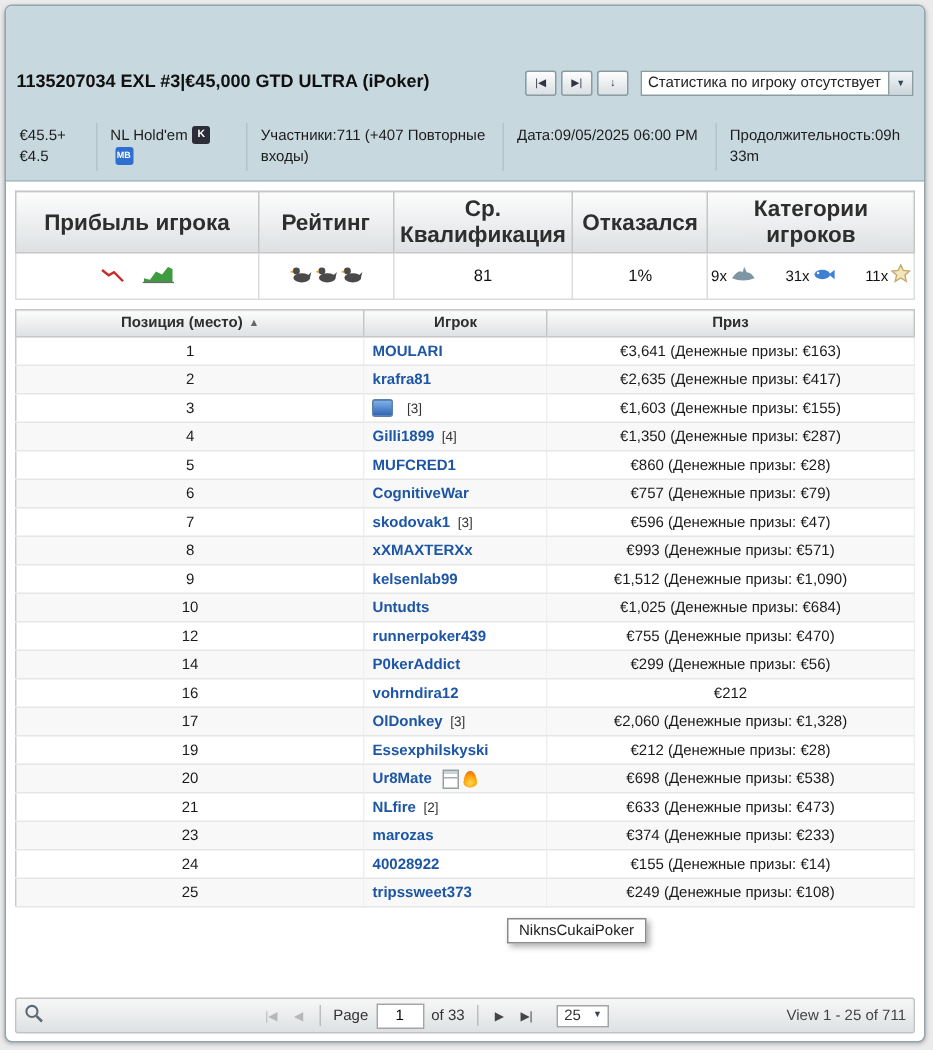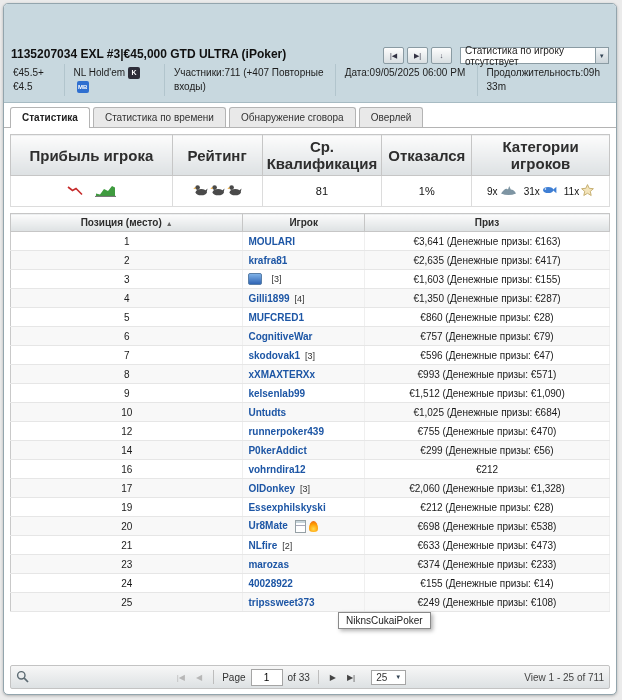--- a/index.html
+++ b/index.html
@@ -7,25 +7,25 @@
   .window{position:absolute;top:3px;left:3px;width:614px;height:692px;box-sizing:border-box;background:#fff;
           border:1px solid #93a5ad;border-radius:5px;overflow:hidden;display:flex;flex-direction:column;
           box-shadow:0 1px 3px rgba(0,0,0,.25);}
   
   .hdr{background:#c8d8df;padding:6px 7px 6px;border-bottom:1px solid #a7bbc3;}
   .hdr-top{display:flex;align-items:flex-start;margin-top:37px;}
   .title{font-size:12px;font-weight:bold;color:#101010;flex:1;white-space:nowrap;overflow:hidden;}
   .mini-btns{display:flex;gap:3px;margin-right:8px;}
   .mini-btn{width:21px;height:17px;font-size:7px;line-height:15px;text-align:center;color:#334;
             background:linear-gradient(#fdfdfd,#d9dfe2);border:1px solid #8a9ba3;border-radius:2px;cursor:pointer;padding:0;}
-  .dropdown{width:149px;height:17px;background:#fff;border:1px solid #8a9ba3;font-size:10px;color:#222;
+  .dropdown{width:182px;height:17px;background:#fff;border:1px solid #8a9ba3;font-size:10px;color:#222;
             display:flex;align-items:center;padding-left:4px;box-sizing:border-box;cursor:pointer;}
   .dd-btn{margin-left:auto;height:100%;width:15px;background:linear-gradient(#f2f5f7,#ccd5da);
           border-left:1px solid #8a9ba3;font-size:6px;color:#345;display:flex;align-items:center;justify-content:center;}
-  .hdr-info{display:flex;margin-top:0;font-size:10px;color:#1c1c1c;line-height:1.4;}
+  .hdr-info{display:flex;margin-top:18px;font-size:10px;color:#1c1c1c;line-height:1.4;}
   .info-cell{padding:2px 9px;border-left:1px solid #b2c5cd;}
   .info-cell:first-child{border-left:none;padding-left:2px;}
   .cell-stake{width:46px;}
   .cell-game{width:90px;}
   .cell-participants{width:168px;}
   .cell-date{width:136px;}
   .cell-duration{flex:1;}
   .gicon{display:inline-block;width:12px;height:12px;font-size:7px;font-weight:bold;line-height:12px;text-align:center;
          color:#fff;border-radius:2px;vertical-align:middle;margin-left:3px;}
   .gicon.k{background:#2d2d38;}
@@ -36,21 +36,21 @@
        border-radius:3px 3px 0 0;color:#333;cursor:pointer;white-space:nowrap;}
   .tab.active{background:#fff;margin-bottom:-1px;padding-bottom:5px;font-weight:bold;color:#222;}
   
   .bodyarea{flex:1;padding:6px 6px 0;position:relative;}
   table{border-collapse:collapse;table-layout:fixed;width:100%;}
   .sum-table{border:1px solid #c6c6c6;}
   .sum-table th{background:linear-gradient(#fcfcfc,#dde1e3);border:1px solid #c6c6c6;font-size:15px;padding:3px 2px;color:#2e2e2e;}
   .sum-table td{border:1px solid #dcdcdc;text-align:center;font-size:11px;color:#111;height:28px;vertical-align:middle;}
   .icon-row{display:flex;align-items:center;justify-content:center;gap:12px;}
   .ducks{display:flex;align-items:center;justify-content:center;gap:2px;}
-  .cats{display:flex;align-items:center;justify-content:center;gap:7px;font-size:10px;text-align:right;}
+  .cats{display:flex;align-items:center;justify-content:center;gap:20px;font-size:10px;text-align:right;}
   .cat{display:inline-flex;align-items:center;gap:2px;}
   
   .res-table{border:1px solid #c9c9c9;margin-top:6px;}
   .res-table th{background:linear-gradient(#fcfcfc,#dde1e3);border:1px solid #c6c6c6;font-size:10px;padding:3px 2px;color:#2e2e2e;}
   .res-table td{border-bottom:1px solid #e6e6e6;border-right:1px solid #efefef;font-size:10px;height:18px;
                 padding:0 5px;color:#1a1a1a;overflow:hidden;white-space:nowrap;}
   .res-table tbody tr:nth-child(even) td{background:#f8f8f8;}
   .res-table tr.hl td{background:#ffffbc !important;}
   .c-pos{text-align:center;}
   .c-player{text-align:left;}
@@ -108,26 +108,20 @@
       </div>
       <div class="info-cell cell-game">
         <span>NL Hold'em</span><span class="gicon k">K</span><span class="gicon mb">MB</span>
       </div>
       <div class="info-cell cell-participants">Участники:711 (+407 Повторные входы)</div>
       <div class="info-cell cell-date">Дата:09/05/2025 06:00 PM</div>
       <div class="info-cell cell-duration">Продолжительность:09h 33m</div>
     </div>
   </div>
 
-  <div class="tabs">
-    <div class="tab active">Статистика</div>
-    <div class="tab">Статистика по времени</div>
-    <div class="tab">Обнаружение сговора</div>
-    <div class="tab">Оверлей</div>
-  </div>
 
   <div class="bodyarea">
 
     <table class="sum-table">
       <colgroup>
           <col style="width:27%">
           <col style="width:15%">
           <col style="width:20%">
           <col style="width:15%">
           <col style="width:23%">

